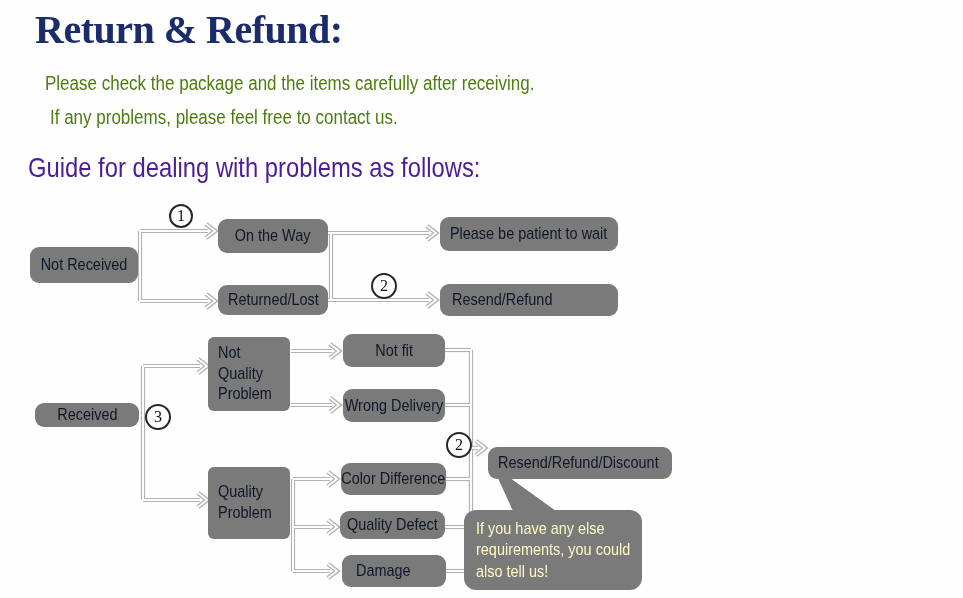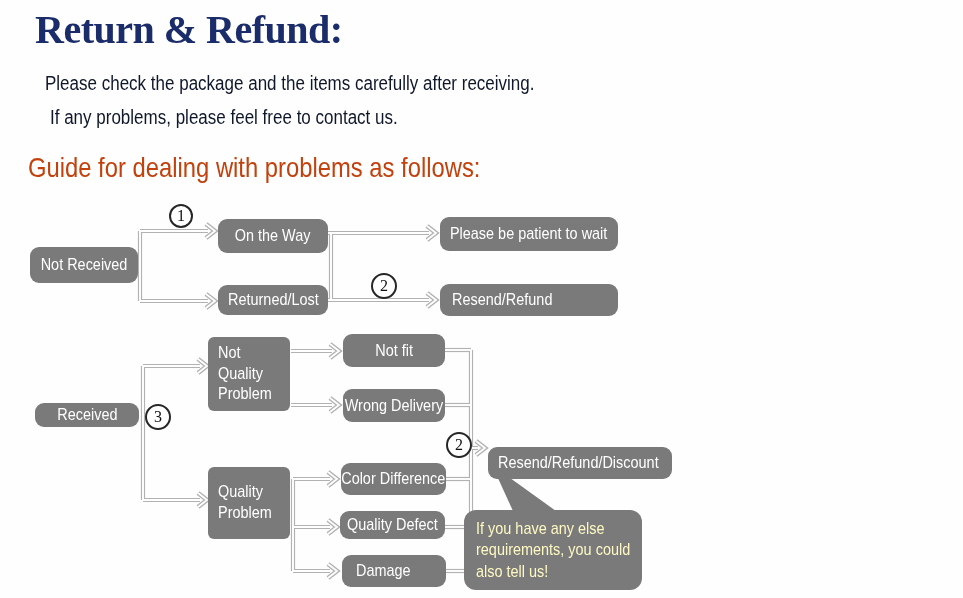--- a/index.html
+++ b/index.html
@@ -2,29 +2,29 @@
 <html><head>
 <meta charset="utf-8">
 <style>
   html,body{margin:0;padding:0;background:#fff;}
   #page{position:relative;width:963px;height:598px;background:#fefefe;overflow:hidden;
         font-family:"Liberation Sans","DejaVu Sans",sans-serif;color:#1a1a1a;}
 
   
   .title{position:absolute;left:35px;top:6px;font-family:"Liberation Serif","DejaVu Serif",serif;
          font-weight:700;font-size:40px;letter-spacing:-0.5px;color:#1b2c6b;white-space:nowrap;}
-  .bodyline{position:absolute;font-size:20px;color:#0f172a;white-space:nowrap;}
-  .guide{position:absolute;left:28px;top:152px;font-size:28px;color:#c2410c;white-space:nowrap;}
+  .bodyline{position:absolute;font-size:20px;color:#4d7c0f;white-space:nowrap;}
+  .guide{position:absolute;left:28px;top:152px;font-size:28px;color:#4c1d95;white-space:nowrap;}
 
   
   .cond{display:inline-block;transform:scaleX(0.85);transform-origin:0 50%;white-space:nowrap;}
   .cond-c{display:inline-block;transform:scaleX(0.85);transform-origin:50% 50%;white-space:nowrap;}
 
   
-  .node{position:absolute;background:#7a7a7a;color:#ffffff;border-radius:9px;
+  .node{position:absolute;background:#7a7a7a;color:#0f172a;border-radius:9px;
         display:flex;align-items:center;justify-content:center;
         font-size:17px;box-sizing:border-box;z-index:2;}
   .node.la{justify-content:flex-start;padding-left:12px;}
   .node.ml{flex-direction:column;align-items:flex-start;justify-content:center;
            padding-left:10px;line-height:1.22;border-radius:6px;}
 
   
   .marker{position:absolute;box-sizing:border-box;border:2px solid #262626;border-radius:50%;
           background:#fff;display:flex;align-items:center;justify-content:center;
           font-family:"Liberation Serif","DejaVu Serif",serif;font-size:16px;color:#111;z-index:3;}

